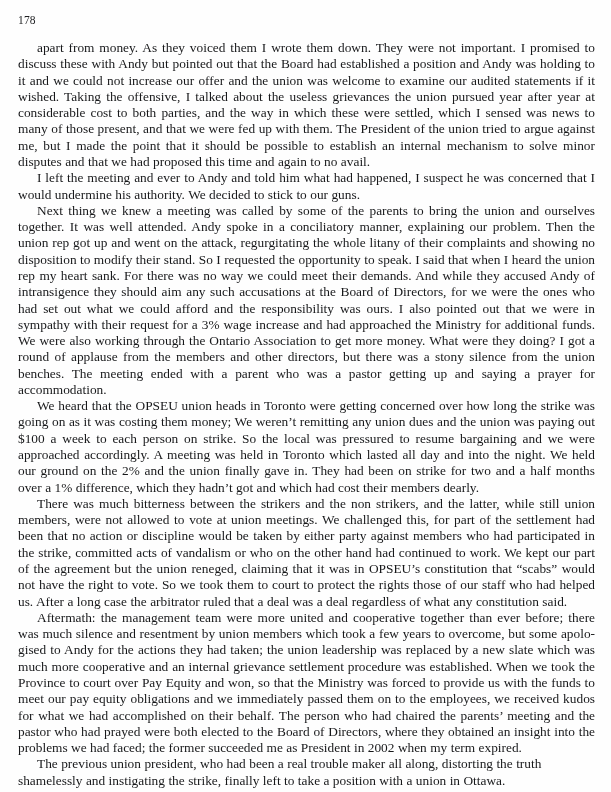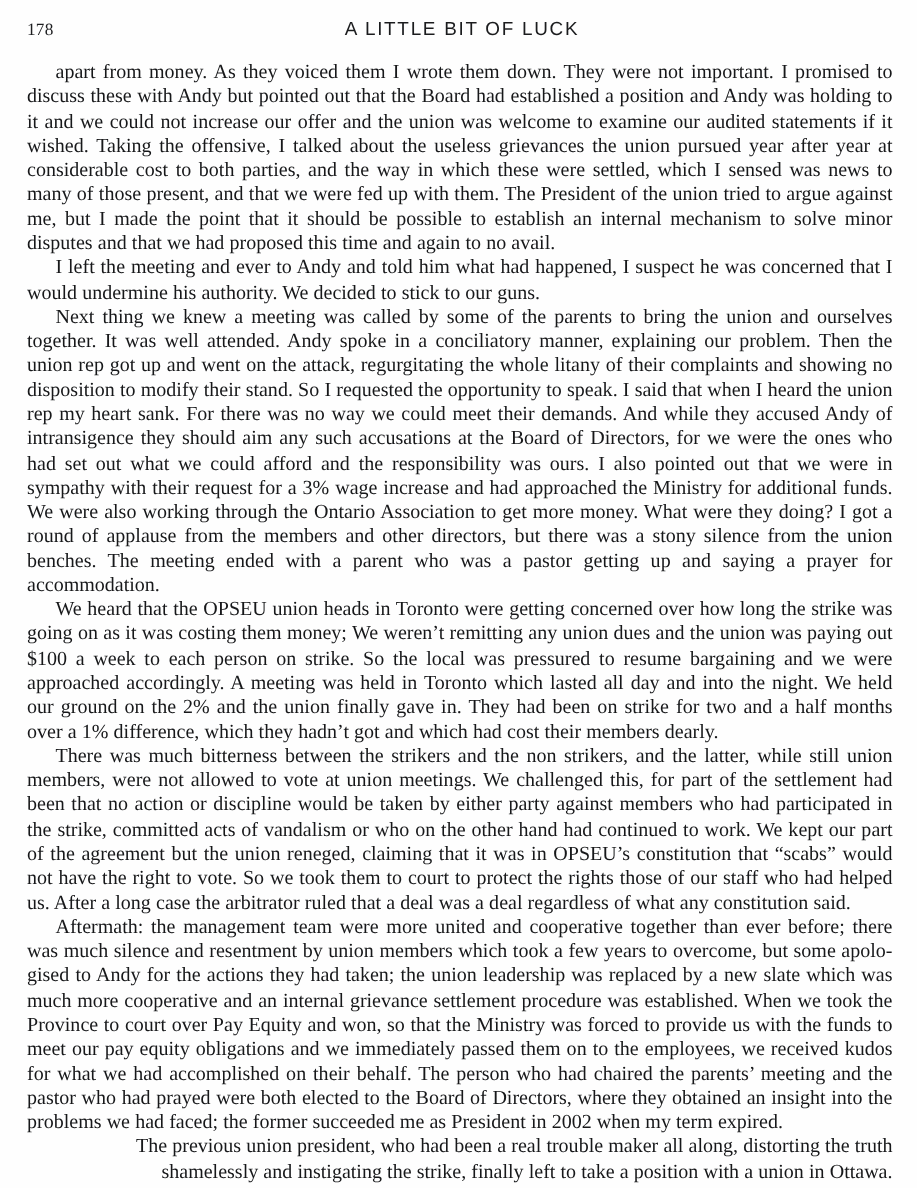--- a/index.html
+++ b/index.html
@@ -74,31 +74,30 @@
     font-family: "Liberation Serif", "DejaVu Serif", serif;
     font-size: 13.35px;
     line-height: 16.28px;
     color: #17181a;
     text-indent: 19px;
     hyphens: none;
     word-spacing: 0.1px;
   }
 
   .body-text p:last-child {
-    text-align: right;
+    text-align: left;
   }
 </style>
 </head>
 <body>
 
 <div class="page">
 
   <div class="running-head">
     <div class="folio">178</div>
-    <div class="head-title">A LITTLE BIT OF LUCK</div>
   </div>
 
   <div class="body-text">
     <p>apart from money. As they voiced them I wrote them down. They were not important. I promised to discuss these with Andy but pointed out that the Board had established a position and Andy was holding to it and we could not increase our offer and the union was welcome to examine our audited statements if it wished. Taking the offensive, I talked about the useless grievances the union pursued year after year at considerable cost to both parties, and the way in which these were settled, which I sensed was news to many of those present, and that we were fed up with them. The President of the union tried to argue against me, but I made the point that it should be possible to establish an internal mechanism to solve minor disputes and that we had proposed this time and again to no avail.</p>
     <p>I left the meeting and ever to Andy and told him what had happened, I suspect he was concerned that I would undermine his authority. We decided to stick to our guns.</p>
     <p>Next thing we knew a meeting was called by some of the parents to bring the union and ourselves together. It was well attended. Andy spoke in a conciliatory manner, explaining our problem. Then the union rep got up and went on the attack, regurgitating the whole litany of their complaints and showing no disposition to modify their stand. So I requested the opportunity to speak. I said that when I heard the union rep my heart sank. For there was no way we could meet their demands. And while they accused Andy of intransigence they should aim any such accusations at the Board of Directors, for we were the ones who had set out what we could afford and the responsibility was ours. I also pointed out that we were in sympathy with their request for a 3% wage increase and had approached the Ministry for additional funds. We were also working through the Ontario Association to get more money. What were they doing? I got a round of applause from the members and other directors, but there was a stony silence from the union benches. The meeting ended with a parent who was a pastor getting up and saying a prayer for accommodation.</p>
     <p>We heard that the OPSEU union heads in Toronto were getting concerned over how long the strike was going on as it was costing them money; We weren’t remitting any union dues and the union was paying out $100 a week to each person on strike. So the local was pressured to resume bargaining and we were approached accordingly. A meeting was held in Toronto which lasted all day and into the night. We held our ground on the 2% and the union finally gave in. They had been on strike for two and a half months over a 1% difference, which they hadn’t got and which had cost their members dearly.</p>
     <p>There was much bitterness between the strikers and the non strikers, and the latter, while still union members, were not allowed to vote at union meetings. We challenged this, for part of the settlement had been that no action or discipline would be taken by either party against members who had participated in the strike, committed acts of vandalism or who on the other hand had continued to work. We kept our part of the agreement but the union reneged, claiming that it was in OPSEU’s constitution that “scabs” would not have the right to vote. So we took them to court to protect the rights those of our staff who had helped us. After a long case the arbitrator ruled that a deal was a deal regardless of what any constitution said.</p>
     <p>Aftermath: the management team were more united and cooperative together than ever before; there was much silence and resentment by union members which took a few years to overcome, but some apolo-gised to Andy for the actions they had taken; the union leadership was replaced by a new slate which was much more cooperative and an internal grievance settlement procedure was established. When we took the Province to court over Pay Equity and won, so that the Ministry was forced to provide us with the funds to meet our pay equity obligations and we immediately passed them on to the employees, we received kudos for what we had accomplished on their behalf. The person who had chaired the parents’ meeting and the pastor who had prayed were both elected to the Board of Directors, where they obtained an insight into the problems we had faced; the former succeeded me as President in 2002 when my term expired.</p>
     <p>The previous union president, who had been a real trouble maker all along, distorting the truth shamelessly and instigating the strike, finally left to take a position with a union in Ottawa.</p>

